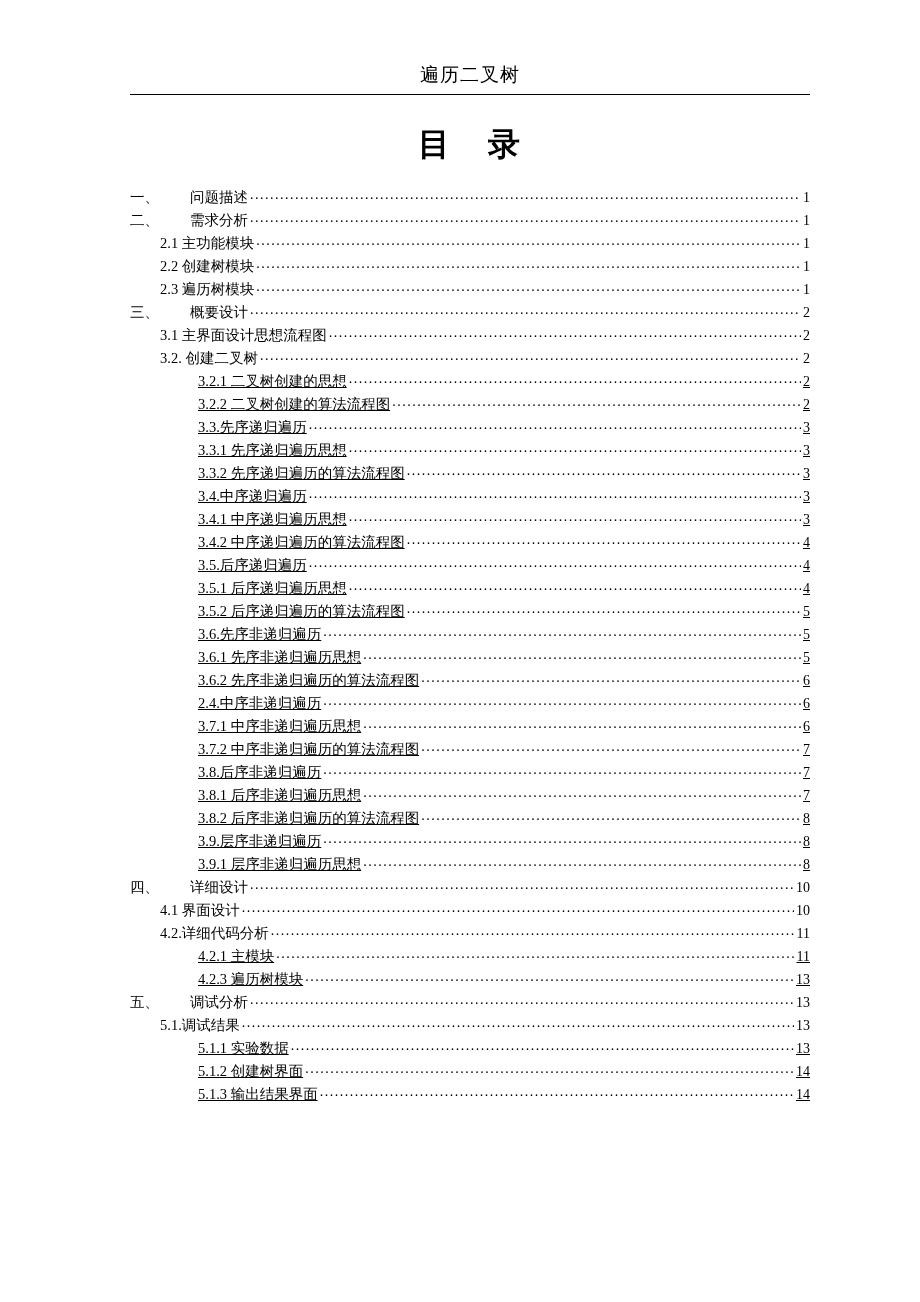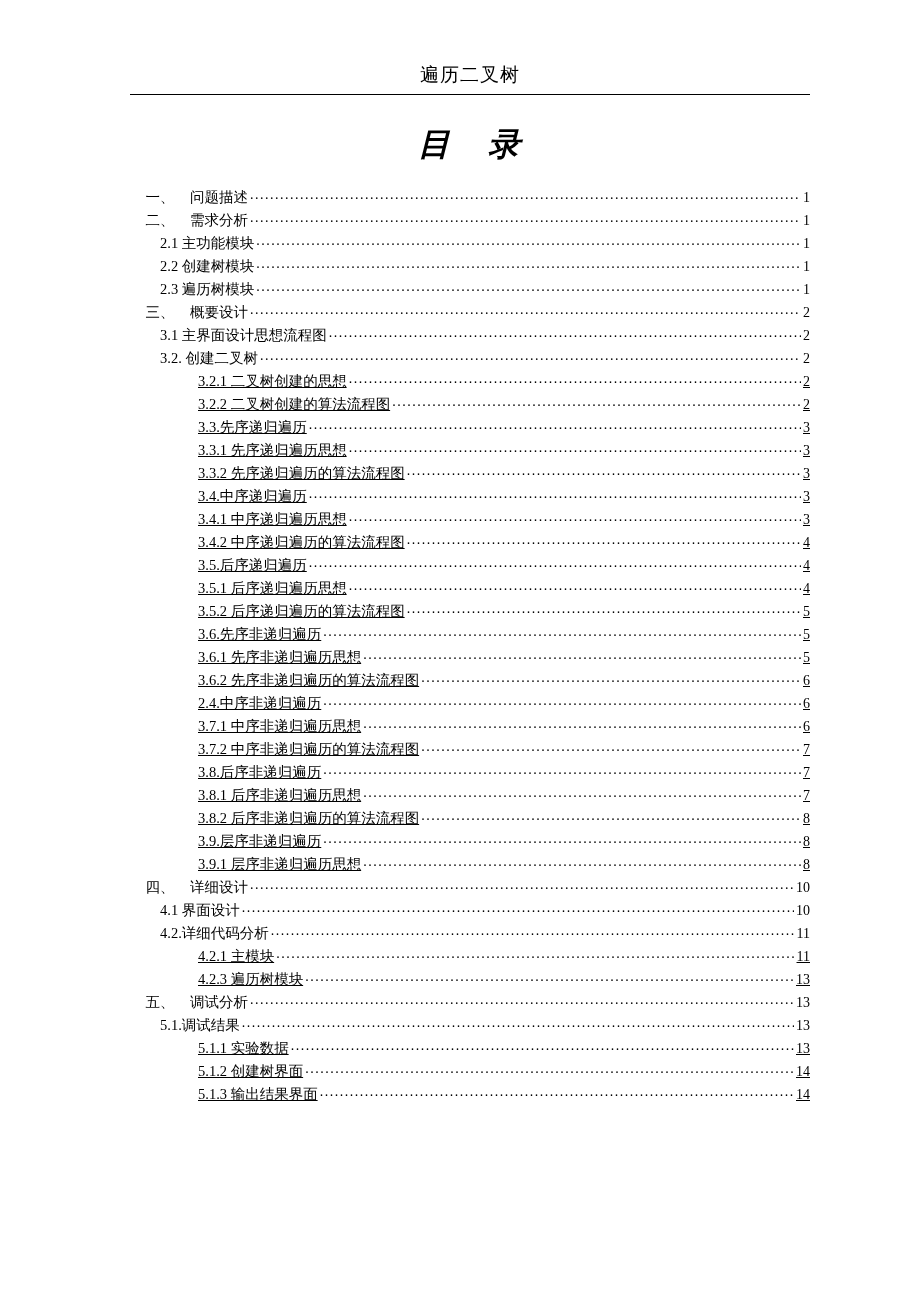--- a/index.html
+++ b/index.html
@@ -20,33 +20,31 @@
       border-bottom: 1.5px solid #000;
       margin-bottom: 28px;
       letter-spacing: 1px;
     }
     .title {
       text-align: center;
       font-size: 32px;
       font-weight: bold;
       margin-bottom: 20px;
       letter-spacing: 2px;
-      font-style: italic;
     }
     .title .gap { display: inline-block; width: 36px; }
     .toc {
       font-size: 14.5px;
       line-height: 1.0;
     }
     .toc-row {
       display: flex;
       align-items: baseline;
       margin: 5.5px 0;
       white-space: nowrap;
-      text-align: center;
     }
     .toc-label {
       flex: 0 0 auto;
     }
     .toc-dots {
       flex: 1 1 auto;
       overflow: hidden;
       position: relative;
       height: 1em;
       margin: 0 2px;

